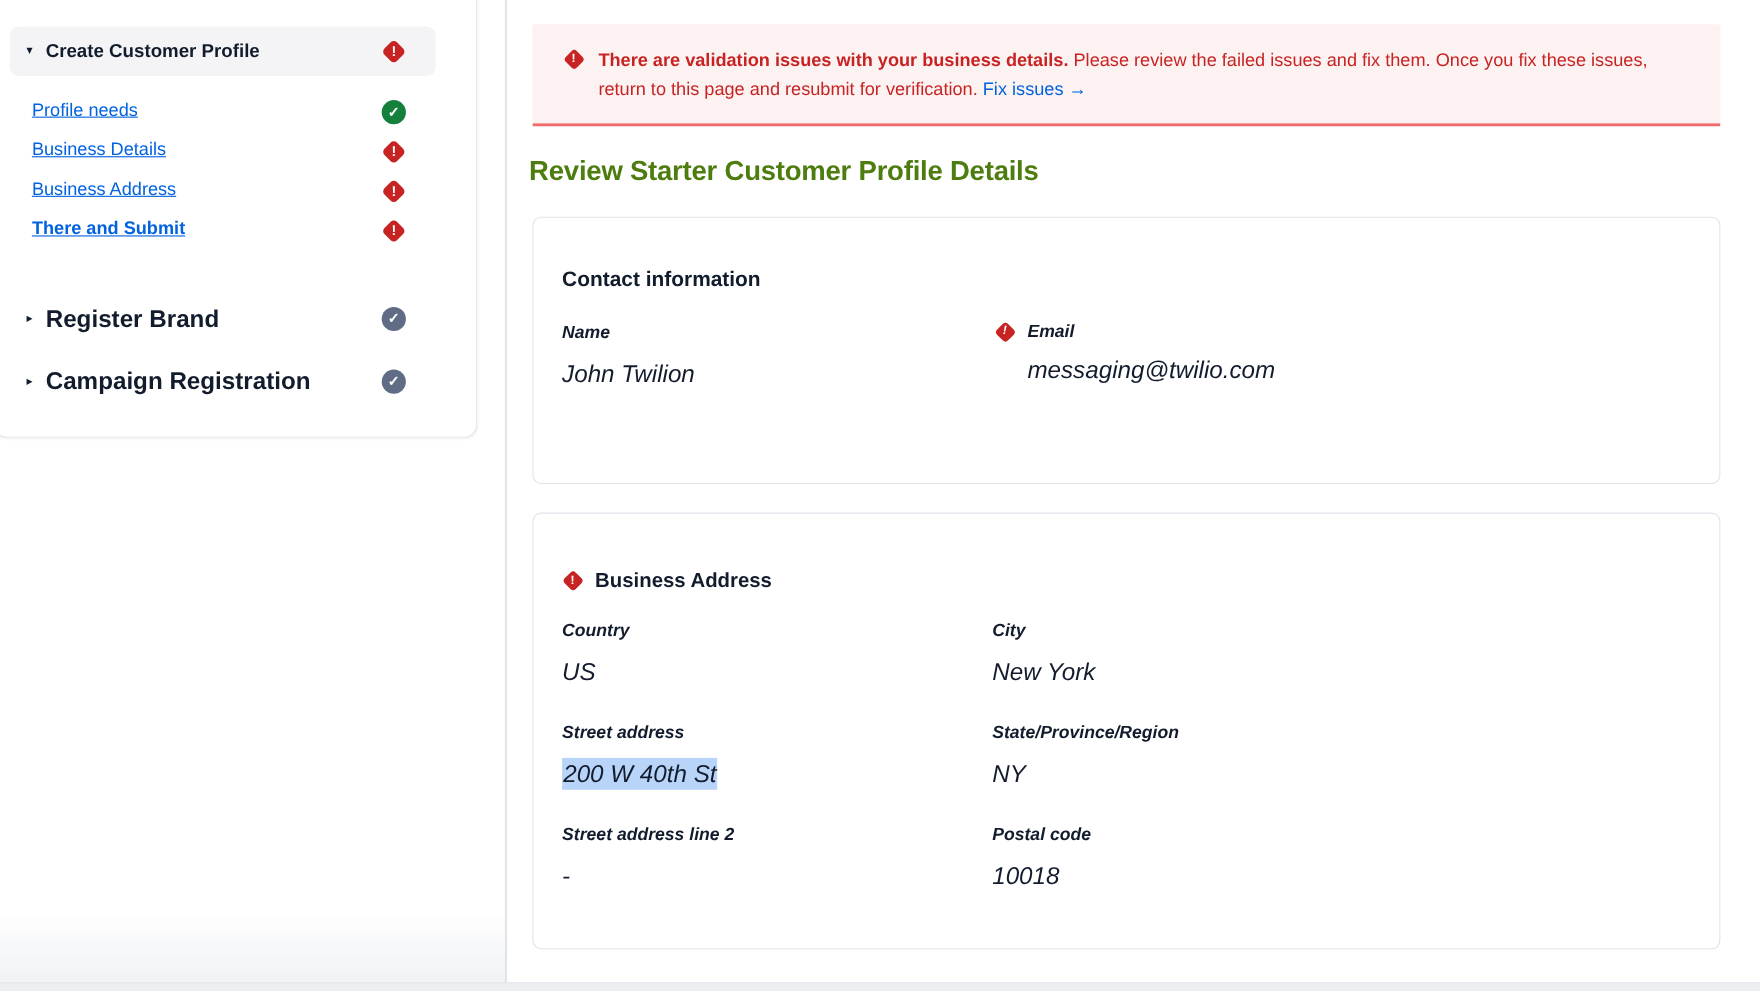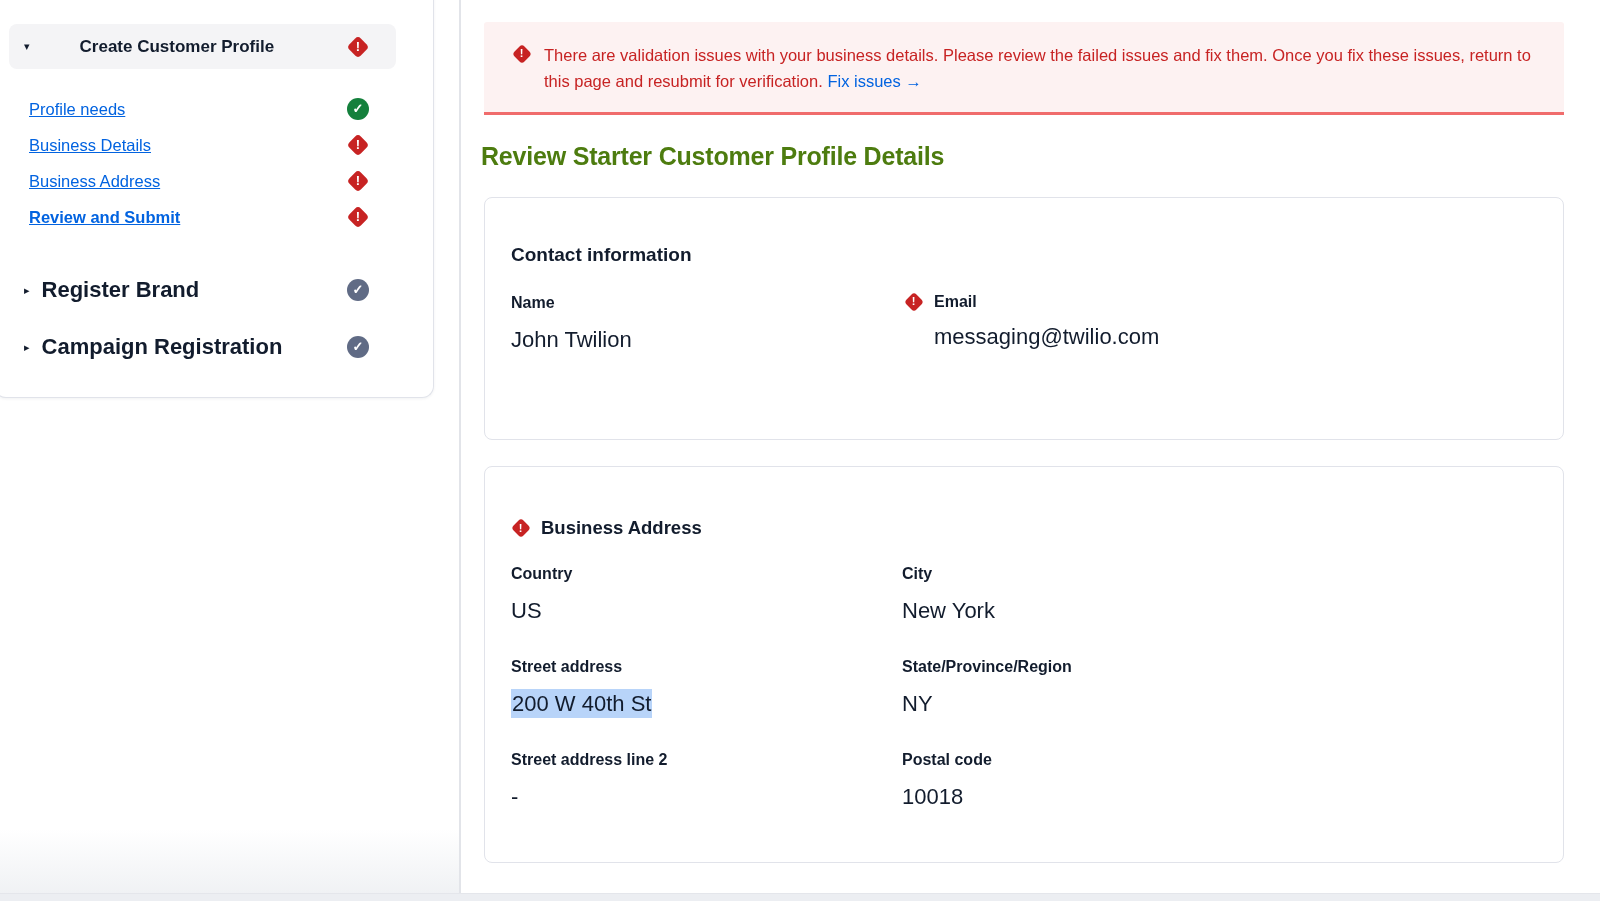--- a/index.html
+++ b/index.html
@@ -22,26 +22,26 @@
     border-radius:0 0 12px 12px;
     box-shadow:0 1px 3px rgba(18,28,45,.06);
     padding-top:30px;
   }
   .sidebar-header {
     margin-left:14px; width:387px; height:45px;
     background:#F4F4F6; border-radius:8px;
     display:flex; align-items:center; gap:12px;
     padding:0 27px 0 15px; cursor:pointer;
   }
-  .sidebar-header-label { flex:1; font-size:17px; font-weight:700; color:#121C2D;margin-left:38px; }
+  .sidebar-header-label { flex:1; font-size:17px; font-weight:700; color:#121C2D; }
   .caret { font-size:11px; color:#121C2D; line-height:1; }
   .sidebar-links { margin-top:22px; }
   .sidebar-row {
     margin-left:14px; width:387px; height:36px;
-    display:flex; align-items:center; padding:0 27px 0 20px;gap:20px;
+    display:flex; align-items:flex-start; padding:0 27px 0 20px;gap:20px;
   }
   .sidebar-link {
     font-size:16.5px; color:#0263E0; text-decoration:underline; cursor:pointer;
   }
   .sidebar-link.active { font-weight:700; }
   .sidebar-row .status { margin-left:auto; }
   .sidebar-section {
     margin-left:14px; width:387px; height:36px;
     display:flex; align-items:center; gap:12px; padding:0 27px 0 15px; cursor:pointer;
   }
@@ -72,35 +72,35 @@
 
   
   .main-region { position:absolute; left:484px; top:22px; width:1080px; }
   .banner {
     width:100%; background:#FDF2F2; border-radius:3px 3px 0 0;
     border-bottom:3px solid #F06C6C;
     display:flex; gap:13px; padding:20px 30px 18px 28px;
   }
   .banner .diamond { margin-top:2px; }
   .banner-text { margin:0; font-size:16.5px; line-height:26px; color:#C72323; }
-  .banner-text strong { font-weight:400; }
+  .banner-text strong { font-weight:700; }
   .banner-link { color:#0263E0; text-decoration:none; cursor:pointer; }
   .page-title { margin:27px 0 0 -3px; font-size:25px; font-weight:700; color:#4d7c0f; letter-spacing:-0.2px; }
 
   .card {
     margin-top:26px; background:#fff;
     border:1px solid #E1E3EA; border-radius:8px;
     padding:46px 26px 52px 26px;
   }
   .card-title { margin:0 0 28px 0; font-size:19px; font-weight:700; color:#121C2D; }
   .card-header-row { display:flex; align-items:center; gap:11px; margin:4px 0 26px 0; }
   .card-header-row .card-title { margin:0; font-size:18.5px; }
 
   .field-grid { display:grid; grid-template-columns:391px 1fr; }
-  .field { margin-bottom:34px; }
+  .field { margin-bottom:34px;font-style:italic; }
   .field:nth-last-child(-n+2) { margin-bottom:0; }
   .field-label { font-size:16px; font-weight:700; color:#121C2D; margin-bottom:15px; }
   .field-label-row { display:flex; align-items:center; gap:11px; margin:-2px 0 13px 2px; }
   .field-label-row .field-label { margin:0; }
   .field-value { font-size:22px; color:#121C2D; }
   .field-value.indent { margin-left:32px; }
   .selected { background:#B8D4F9; padding:2px 1px; }
 
   .bottom-strip {
     position:absolute; left:0; right:0; bottom:0; height:8px;
@@ -126,21 +126,21 @@
       </div>
       <div class="sidebar-row">
         <a class="sidebar-link">Business Details</a>
         <span class="status diamond"></span>
       </div>
       <div class="sidebar-row">
         <a class="sidebar-link">Business Address</a>
         <span class="status diamond"></span>
       </div>
       <div class="sidebar-row">
-        <a class="sidebar-link active">Review and Submit</a>
+        <a class="sidebar-link active">There and Submit</a>
         <span class="status diamond"></span>
       </div>
     </nav>
 
     <div class="gap-lg"></div>
 
     <div class="sidebar-section">
       <span class="caret">▸</span>
       <span class="label">Register Brand</span>
       <span class="status circle-check neutral"></span>

